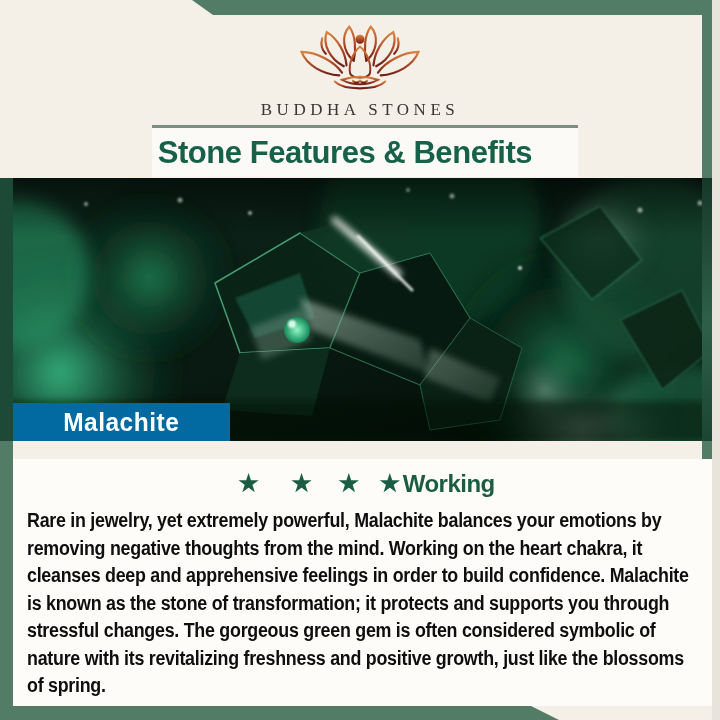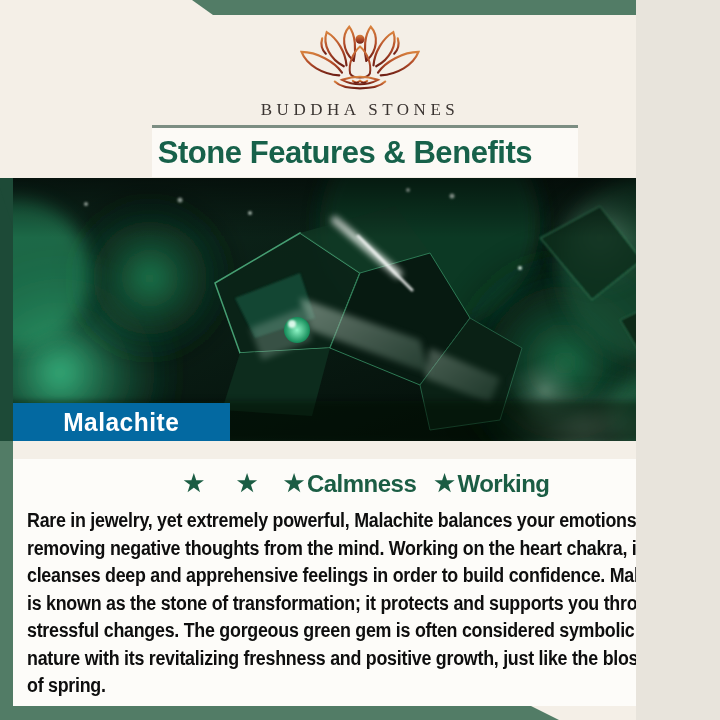--- a/index.html
+++ b/index.html
@@ -1,18 +1,18 @@
 <!DOCTYPE html>
 <html><head>
 <meta charset="utf-8">
 <style>
   * { margin:0; padding:0; box-sizing:border-box; }
   html,body { background:#e8e4dc; }
   .page {
-    position:relative; width:636px; height:720px; overflow:hidden;
+    position:relative; width:712px; height:720px; overflow:hidden;
     background:#f4efe7;
     font-family:"Liberation Sans", sans-serif;
   }
   
   .top-band { position:absolute; left:0; top:0; width:720px; height:15px;
     background:#527c66; clip-path:polygon(192px 0,720px 0,720px 15px,213px 15px); }
   .right-strip-top    { position:absolute; left:702px; top:14px;  width:18px; height:164px; background:#527c66; }
   .right-strip-photo  { position:absolute; left:702px; top:178px; width:18px; height:263px;
     background:linear-gradient(180deg,#16382a,#2e6049 55%,#1b4534); }
   .right-strip-bottom { position:absolute; left:702px; top:441px; width:18px; height:99px;
@@ -225,21 +225,20 @@
   <div class="panel">
     <div class="features">
       <span class="feature">
         <span class="star">★</span>
       </span>
       <span class="feature">
         <span class="star">★</span>
       </span>
       <span class="feature">
         <span class="star">★</span>
-        <span>Calmness</span>
       </span>
       <span class="feature">
         <span class="star">★</span>
         <span>Working</span>
       </span>
     </div>
     <p class="desc">Rare in jewelry, yet extremely powerful, Malachite balances your emotions by removing negative thoughts from the mind. Working on the heart chakra, it cleanses deep and apprehensive feelings in order to build confidence. Malachite is known as the stone of transformation; it protects and supports you through stressful changes. The gorgeous green gem is often considered symbolic of nature with its revitalizing freshness and positive growth, just like the blossoms of spring.</p>
   </div>
 
 </div>

